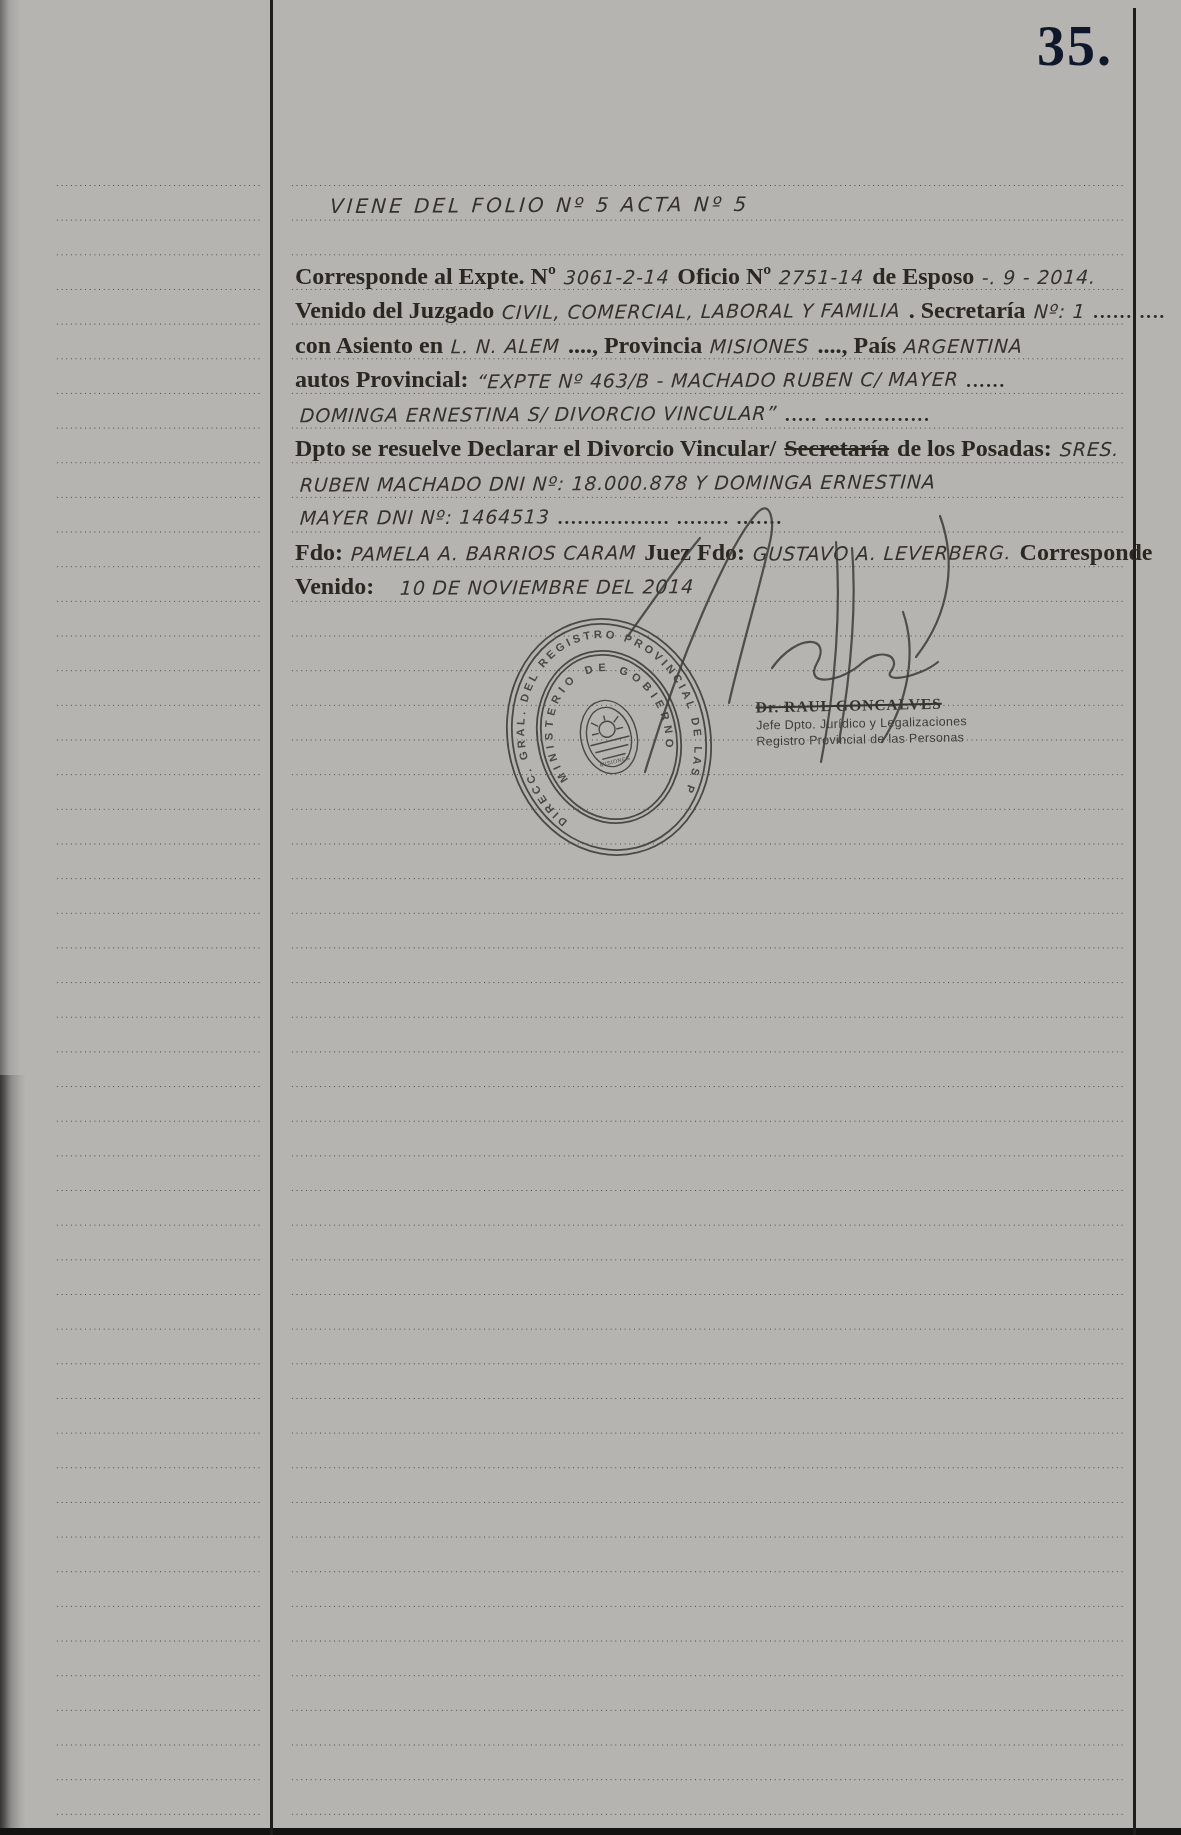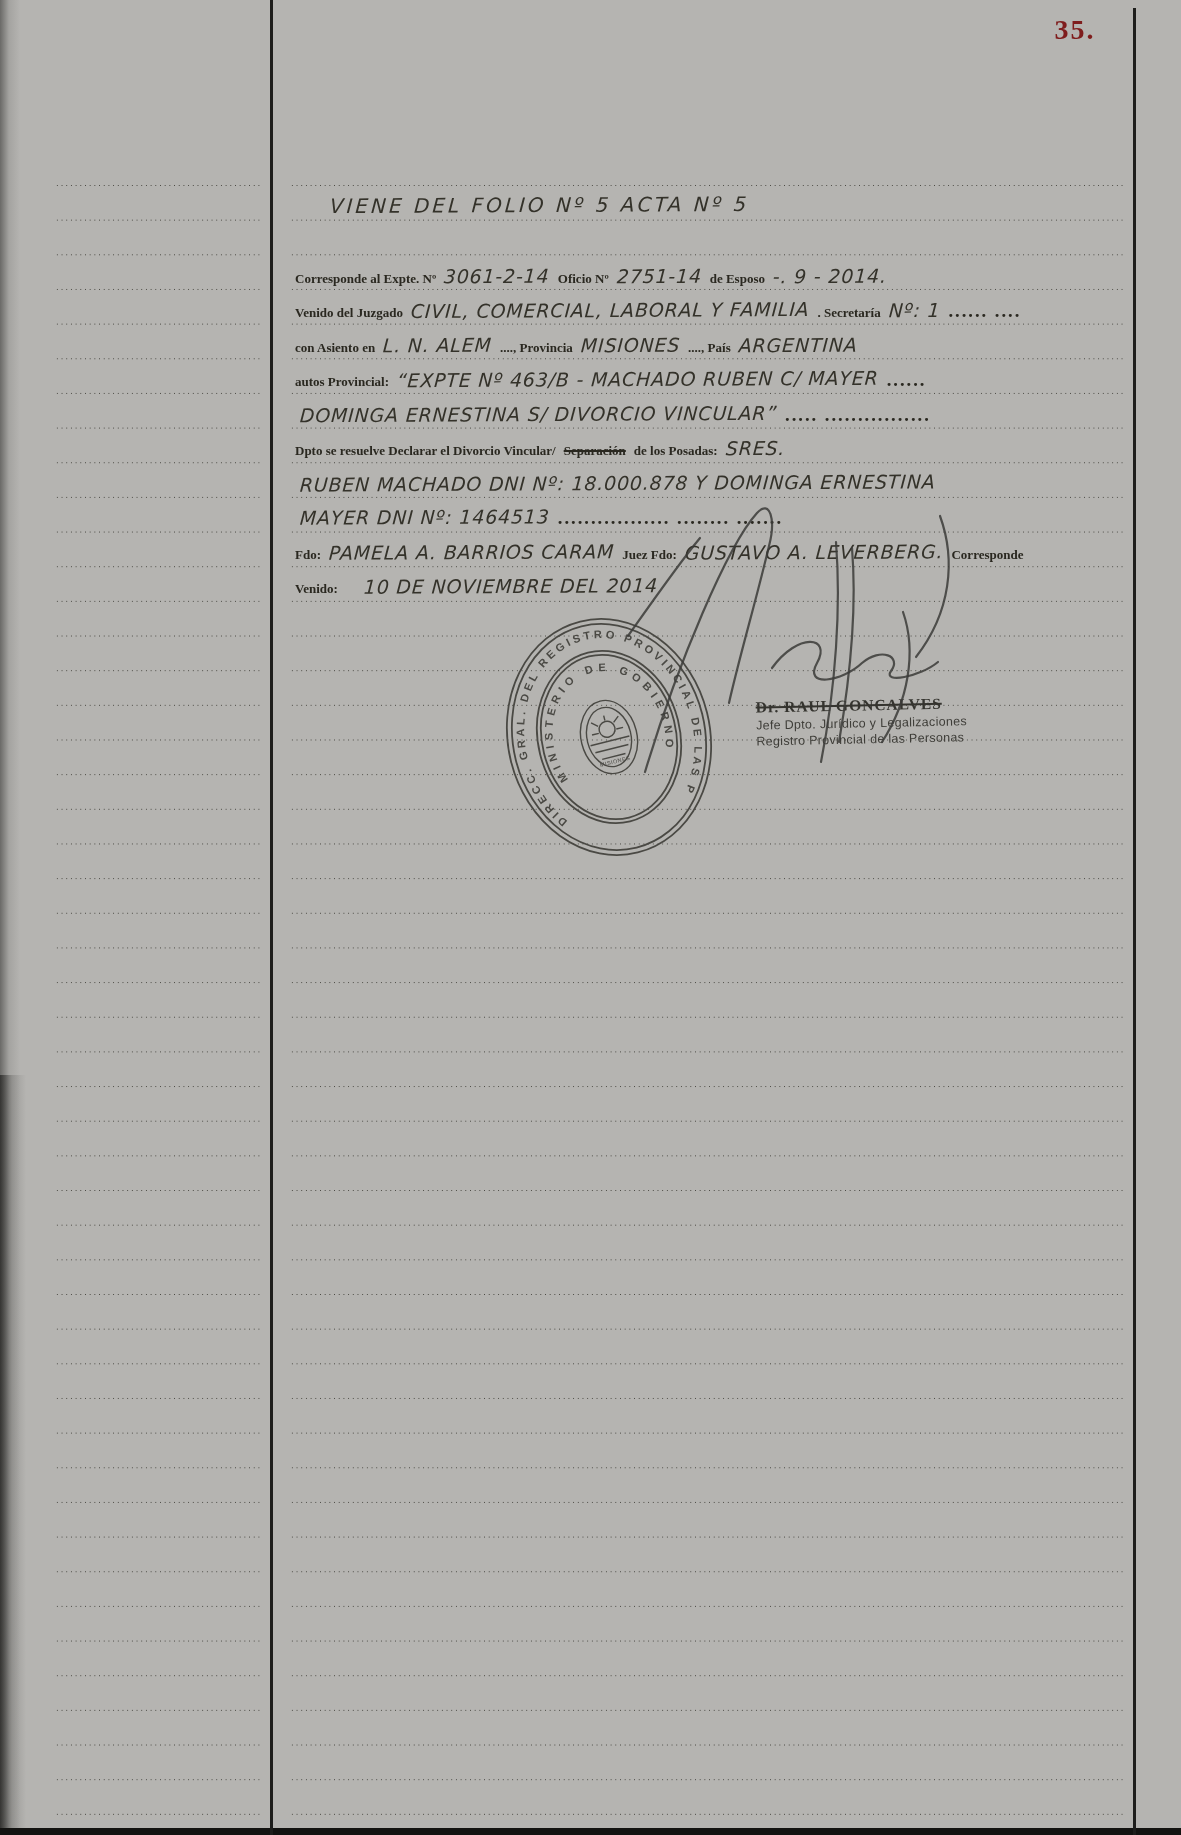--- a/index.html
+++ b/index.html
@@ -19,24 +19,24 @@
   .vrule.margin{left:270px;top:0;bottom:0;}
   .vrule.right{left:1133px;top:8px;bottom:0;}
   
   .ruling{position:absolute;top:184px;height:1633px;
     background-image:radial-gradient(circle 1.1px at 2.3px 1.6px,#474640 60%,rgba(0,0,0,0) 72%);
     background-size:4.7px 34.66px;}
   .ruling.left-col{left:55px;width:205px;}
   .ruling.main-col{left:290px;width:835px;}
   
   .pagenum{position:absolute;left:1030px;top:14px;width:90px;text-align:center;
-    font-family:"Liberation Serif",serif;font-weight:bold;font-size:28px;color:#7f1d1d;letter-spacing:2px;}
+    font-family:"Liberation Serif",serif;font-weight:bold;font-size:56px;color:#0f172a;letter-spacing:2px;}
   
   .row{position:absolute;white-space:nowrap;line-height:24px;height:24px;}
-  .pr{font-family:"Liberation Serif",serif;font-weight:600;font-size:13px;color:#2a2820;margin-right:4px;}
+  .pr{font-family:"Liberation Serif",serif;font-weight:600;font-size:24px;color:#2a2820;margin-right:4px;}
   .hw{font-family:"DejaVu Sans",sans-serif;font-style:italic;font-size:19px;letter-spacing:.8px;
       color:#34322a;margin-right:4px;display:inline-block;transform:skewX(-4deg) rotate(-.3deg);}
   .dots{font-family:"Liberation Serif",serif;font-weight:600;font-size:18.5px;color:#2a2820;letter-spacing:2px;}
   .struck{text-decoration:line-through;text-decoration-thickness:2px;margin-right:4px;}
   .hdr{letter-spacing:3px;font-size:20px;}
   
   .officer{position:absolute;left:756px;top:696px;width:250px;transform:rotate(-1.2deg);
     font-family:"Liberation Sans",sans-serif;color:#3e3d38;}
   .officer .name{font-family:"Liberation Serif",serif;font-weight:bold;font-size:15.5px;letter-spacing:1px;color:#35342f;}
   .officer .t2,.officer .t3{font-size:12.5px;margin-top:2px;letter-spacing:.3px;}
@@ -102,21 +102,21 @@
     <span class="hw">“EXPTE Nº 463/B - MACHADO RUBEN C/ MAYER</span>
     <span class="dots">......</span>
   </div>
   <div class="row" style="left:300px;top:402px;">
     <span class="hw">DOMINGA ERNESTINA S/ DIVORCIO VINCULAR”</span>
     <span class="dots">.....   ................</span>
   </div>
 
   <div class="row" style="left:295px;top:436px;">
     <span class="pr">Dpto se resuelve Declarar el Divorcio Vincular/</span>
-    <span class="pr struck">Separación</span>
+    <span class="pr struck">Secretaría</span>
     <span class="pr">de los Posadas:</span>
     <span class="hw">SRES.</span>
   </div>
   <div class="row" style="left:300px;top:471px;">
     <span class="hw">RUBEN MACHADO DNI Nº: 18.000.878 Y DOMINGA ERNESTINA</span>
   </div>
   <div class="row" style="left:300px;top:505px;">
     <span class="hw">MAYER DNI Nº: 1464513</span>
     <span class="dots">.................  ........  .......</span>
   </div>

